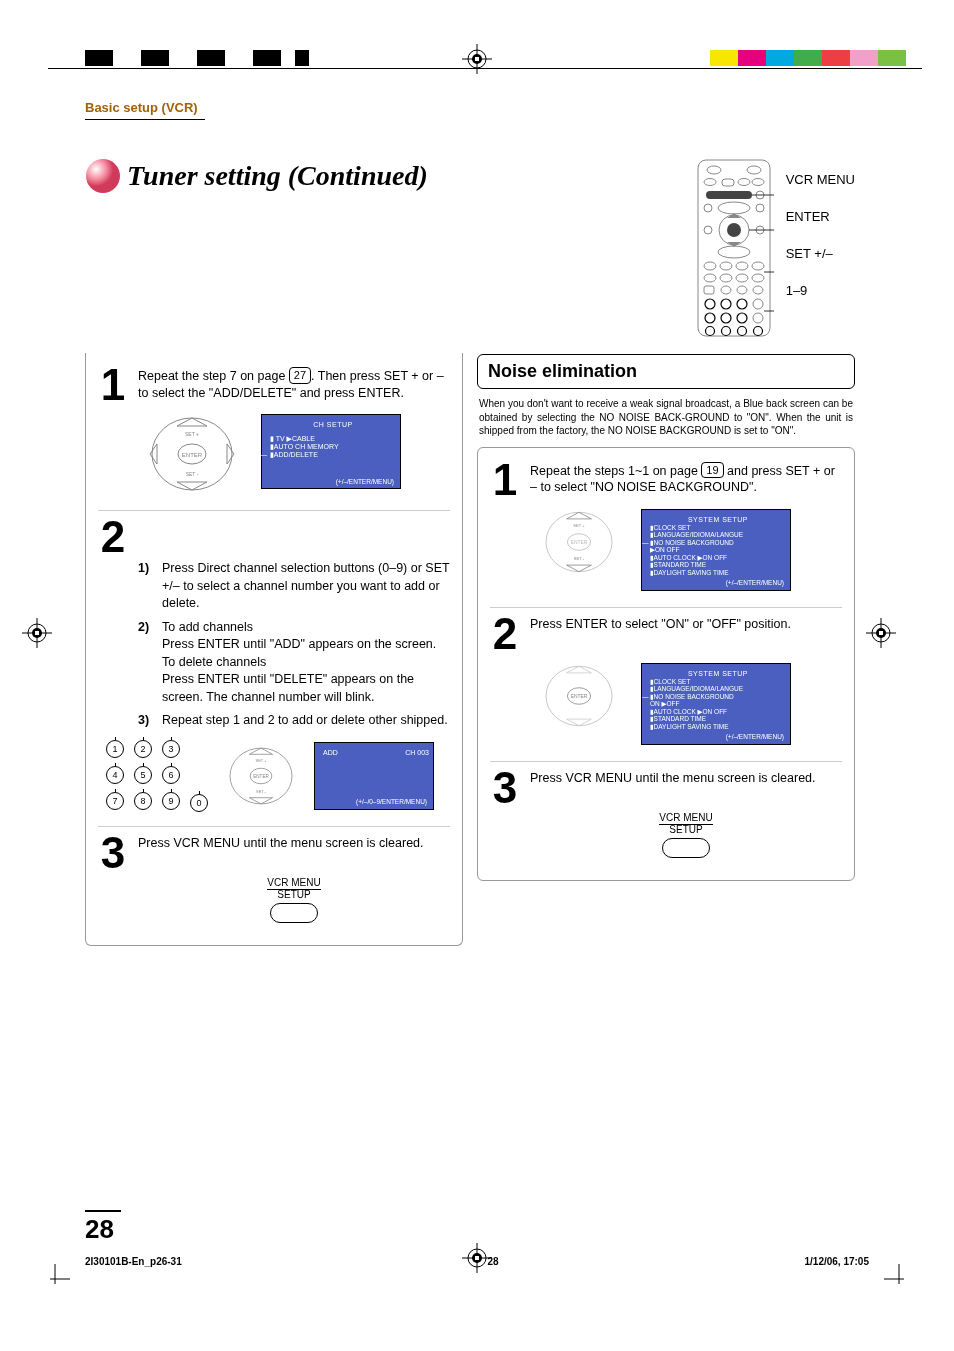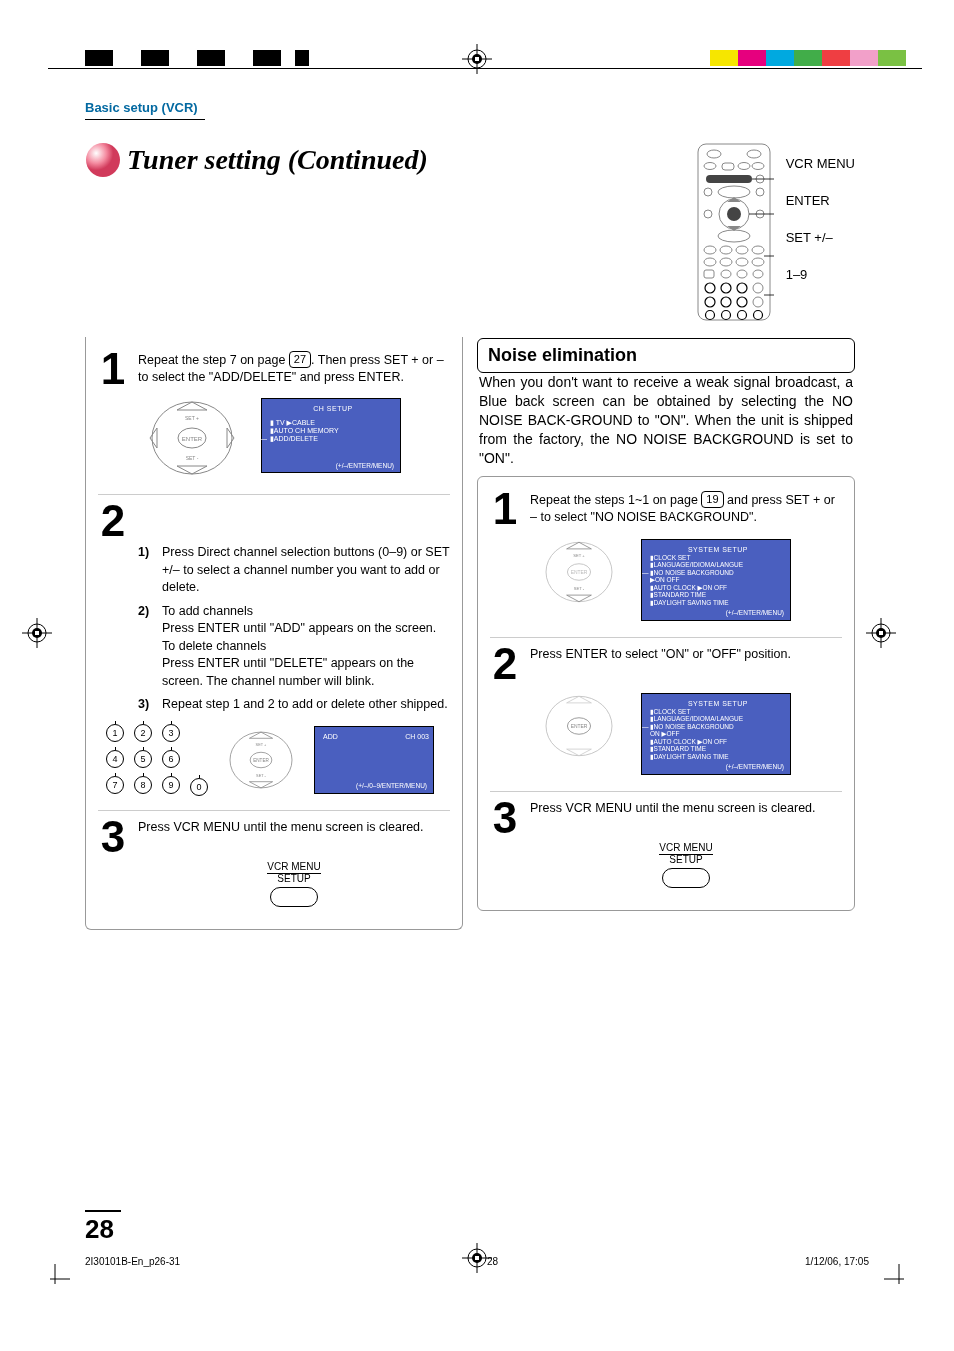--- a/index.html
+++ b/index.html
@@ -14,38 +14,38 @@
   .wht { background:#fff; }
   .regmark { position:absolute; left:50%; top:-6px; transform:translateX(-50%); }
   .regsvg { width:30px; height:30px; }
   .col-blocks { position:absolute; right:48px; top:0; display:flex; }
   .col-blocks div { width:28px; height:16px; }
 
   .hrule { position:absolute; left:48px; right:32px; top:68px; height:0; border-top:1px solid #000; }
 
   .content { position:absolute; left:85px; top:100px; width:770px; }
 
-  .section-label { font-weight:bold; color:#0369a1; font-size:13px; padding-bottom:4px; border-bottom:1px solid #000; width:120px; }
-
-  .title-row { display:flex; align-items:flex-start; margin-top:22px; justify-content:space-between; }
+  .section-label { font-weight:bold; color:#a16207; font-size:13px; padding-bottom:4px; border-bottom:1px solid #000; width:120px; }
+
+  .title-row { display:flex; align-items:flex-start; margin-top:38px; justify-content:space-between; }
   .bullet-title { display:flex; align-items:center; gap:6px; }
   .sphere { position:relative; width:36px; height:36px; }
   .sphere svg { width:36px; height:36px; }
   .title-text { font-family: 'Times New Roman', Times, serif; font-style:italic; font-weight:bold; font-size:28px; color:#000; }
 
   .remote-box { display:flex; gap:12px; align-items:flex-start; }
   .remote-svg { width:80px; flex-shrink:0; }
   .remote-labels { display:flex; flex-direction:column; gap:22px; font-size:13px; padding-top:14px; }
 
   .cols { display:flex; gap:14px; margin-top:16px; align-items:flex-start; }
   .col { width:50%; }
   .panel-heading { border:1px solid #000; border-radius:6px; padding:6px 10px; font-size:18px; font-weight:bold; color:#000; }
   .panel-body { border:1px solid #999; border-top:none; border-radius:0 0 6px 6px; padding:10px 12px 18px 12px; margin-top:-1px; min-height:40px; }
 
-  .intro { font-size:14px; line-height:1.35; text-align:justify; margin:0 2px 10px 2px; }
+  .intro { font-size:10px; line-height:1.35; text-align:justify; margin:8px 2px 10px 2px; }
 
   .step { display:flex; gap:10px; margin-top:4px; }
   .bignum { font-family: Arial, sans-serif; font-size:44px; font-weight:900; line-height:0.8; color:#000; width:30px; flex-shrink:0; text-align:center; }
   .steptext { font-size:12.5px; line-height:1.35; flex:1; }
   .steptext .b { font-weight:bold; }
   .pgref { display:inline-block; border:1px solid #000; border-radius:4px; padding:0 4px; font-size:11px; font-weight:normal; vertical-align:1px; }
 
   .figs { display:flex; gap:24px; justify-content:center; margin:12px 0 16px 0; }
   .dpad-svg { width:90px; height:80px; }
   .osd { width:140px; height:75px; border:1.5px solid #000; font-size:7px; padding:6px 4px 4px 8px; position:relative; line-height:1.15; }
@@ -71,21 +71,21 @@
   .numpad-wrap { display:flex; gap:18px; align-items:center; margin:10px 0 14px 8px; }
   .zerobtn { margin-left:0; }
 
   hr.step-sep { border:none; border-top:1px solid #ccc; margin:8px 0; }
 
   .pagenum { position:absolute; left:85px; bottom:106px; font-size:26px; font-weight:bold; border-top:2px solid #000; padding-top:2px; width:36px; text-align:left; }
 
   .sidecrop-left { position:absolute; left:22px; top:618px; }
   .sidecrop-right { position:absolute; right:58px; top:618px; }
   .bottomreg { position:absolute; left:0; right:0; bottom:78px; height:30px; }
-  .footer-meta { position:absolute; left:85px; right:85px; bottom:104px; font-size:10px; display:flex; justify-content:space-between; color:#000; border:0; }
+  .footer-meta { position:absolute; left:85px; right:85px; bottom:104px; font-size:10px; display:flex; justify-content:space-between; color:#000; border:0;font-weight:bold; }
   .footer-meta span { }
   .cropmark-br { position:absolute; right:40px; bottom:54px; }
   .cropmark-bl { position:absolute; left:40px; bottom:54px; }
 </style>
 </head>
 <body>
 
 <div class="page">
 
   <div class="regbar">

